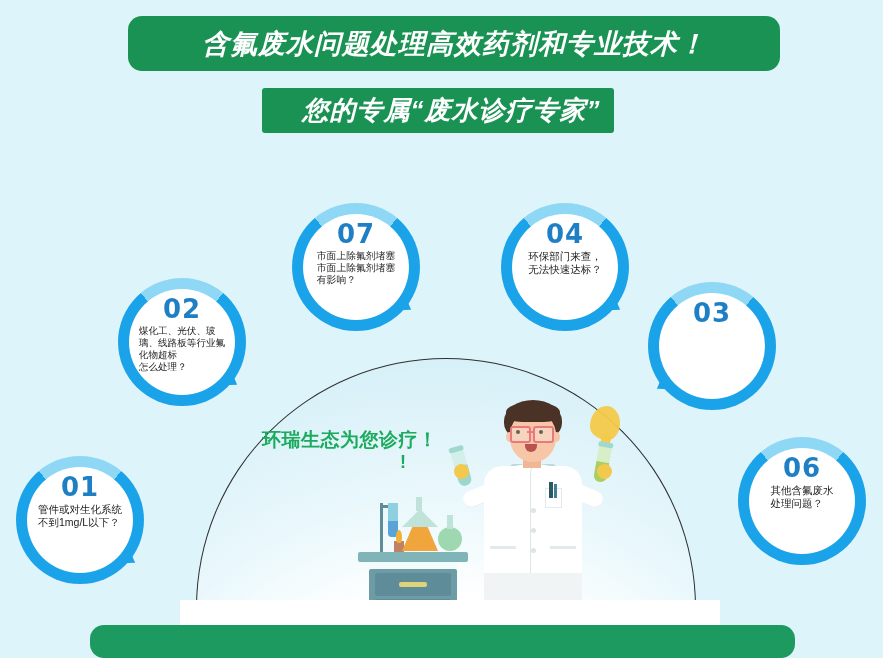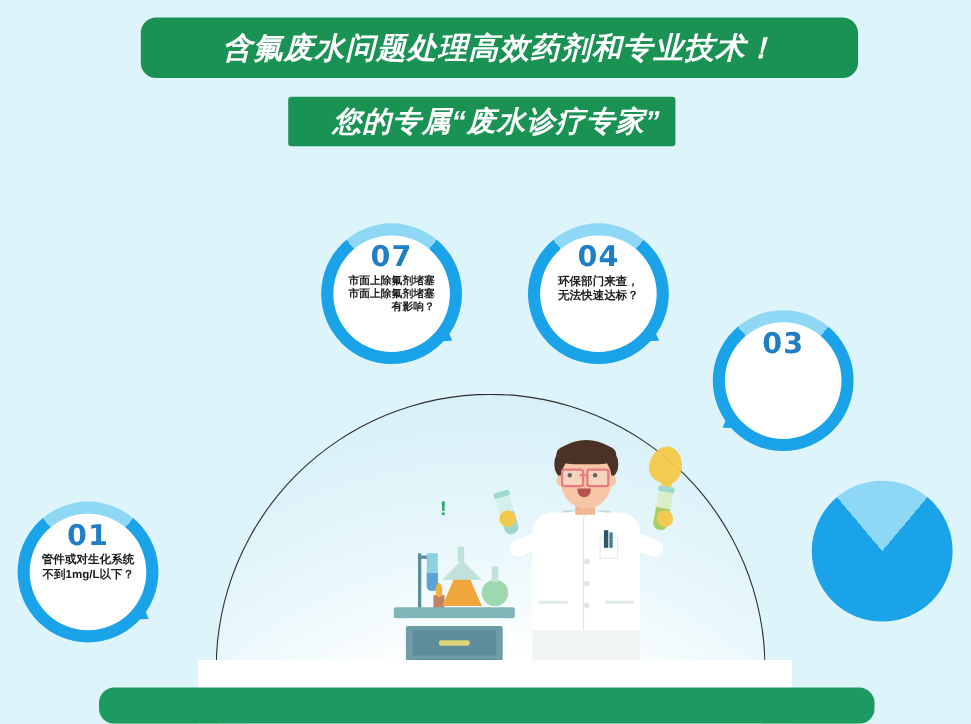--- a/index.html
+++ b/index.html
@@ -70,22 +70,22 @@
     display:flex;flex-direction:column;align-items:center;justify-content:flex-start;
     padding-top:7px;box-sizing:border-box;
     overflow:hidden;
   }
   .bubble .num{
     font-size:26px;font-weight:bold;color:#1f7fc4;line-height:1;
     letter-spacing:1px;margin-bottom:3px;
     font-family:"DejaVu Sans",sans-serif;
   }
   .bubble .txt{
-    font-size:10.5px;color:#1c1c1c;line-height:1.25;text-align:right;
-    font-weight:bold;padding:0 4px;
+    font-size:10.5px;color:#1c1c1c;line-height:1.25;text-align:left;
+    font-weight:normal;padding:0 4px;
   }
   .bubble .txt span{display:block;}
   .tail{position:absolute;width:0;height:0;}
   
   .tail-dr{
     border-left:16px solid #1aa3e8;
     border-top:10px solid transparent;
     border-bottom:12px solid transparent;
     transform:rotate(35deg);
   }
@@ -96,21 +96,21 @@
     border-bottom:12px solid transparent;
     transform:rotate(-35deg);
   }
 
   #bubble-01{left:16px;top:456px;}
   #bubble-01 .tail{left:104px;top:92px;}
   #bubble-02{left:118px;top:278px;}
   #bubble-02 .tail{left:104px;top:92px;}
   #bubble-03{left:292px;top:203px;}
   #bubble-03 .tail{left:104px;top:92px;}
-  #bubble-04{left:480px;top:203px;}
+  #bubble-04{left:501px;top:203px;}
   #bubble-04 .tail{left:104px;top:92px;}
   #bubble-05{left:648px;top:282px;}
   #bubble-05 .tail{left:8px;top:92px;}
   #bubble-06{left:738px;top:437px;}
   #bubble-06 .tail{left:8px;top:76px;}
 
   
   #bubble-02 .txt{font-size:9.6px;line-height:1.24;}
   #bubble-03 .txt{font-size:9.8px;}
 
@@ -224,20 +224,33 @@
     <div class="ring"></div>
     <div class="inner">
       <div class="num">01</div>
       <div class="txt">
         <span>管件或对生化系统</span>
         <span>不到1mg/L以下？</span>
       </div>
     </div>
   </div>
 
+  <div class="bubble" id="bubble-02">
+    <div class="tail tail-dr"></div>
+    <div class="ring"></div>
+    <div class="inner">
+      <div class="num">02</div>
+      <div class="txt">
+        <span>煤化工、光伏、玻</span>
+        <span>璃、线路板等行业氟</span>
+        <span>化物超标</span>
+        <span>怎么处理？</span>
+      </div>
+    </div>
+  </div>
 
   <div class="bubble" id="bubble-03">
     <div class="tail tail-dr"></div>
     <div class="ring"></div>
     <div class="inner">
       <div class="num">07</div>
       <div class="txt">
         <span>市面上除氟剂堵塞</span>
         <span>市面上除氟剂堵塞</span>
         <span>有影响？</span>
@@ -261,23 +274,31 @@
     <div class="tail tail-dl"></div>
     <div class="ring"></div>
     <div class="inner">
       <div class="num">03</div>
     </div>
   </div>
 
   <div class="bubble" id="bubble-06">
     <div class="tail tail-dl"></div>
     <div class="ring"></div>
+    <div class="inner">
+      <div class="num">06</div>
+      <div class="txt">
+        <span>其他含氟废水</span>
+        <span>处理问题？</span>
+      </div>
+    </div>
   </div>
 
   <div id="center-text">
+    <span>环瑞生态为您诊疗！</span>
   </div>
 
   <div id="lab-table">
     <div class="stand-pole"></div>
     <div class="stand-arm"></div>
     <div class="tube-stand"></div>
     <div class="tube-liquid"></div>
     <div class="burner"></div>
     <div class="flame"></div>
     <div class="flask-cone"></div>

